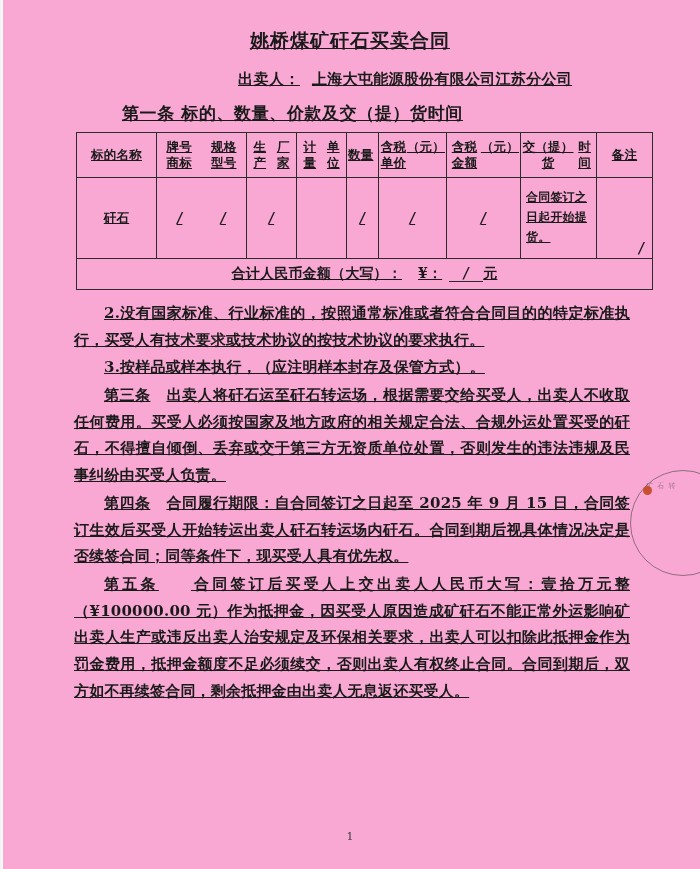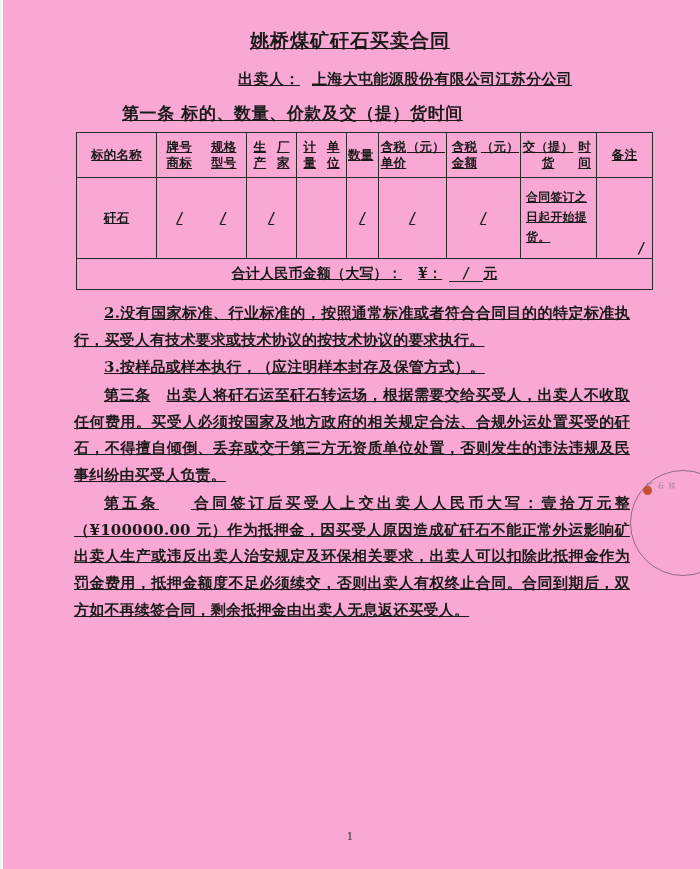--- a/index.html
+++ b/index.html
@@ -366,20 +366,21 @@
   <div class="body-text">
 
 
 
     <p class="para indent">2.没有国家标准、行业标准的，按照通常标准或者符合合同目的的特定标准执行，买受人有技术要求或技术协议的按技术协议的要求执行。</p>
 
     <p class="para indent">3.按样品或样本执行，（应注明样本封存及保管方式）。</p>
 
     <p class="para indent"><span class="clause-label">第三条</span><span class="gap-wide"></span><span>出卖人将矸石运至矸石转运场，根据需要交给买受人，出卖人不收取任何费用。买受人必须按国家及地方政府的相关规定合法、合规外运处置买受的矸石，不得擅自倾倒、丢弃或交于第三方无资质单位处置，否则发生的违法违规及民事纠纷由买受人负责。</span></p>
 
+    <p class="para indent"><span class="clause-label">第四条</span><span class="gap-wide"></span><span>合同履行期限：自合同签订之日起至 2025 年 9 月 15 日，合同签订生效后买受人开始转运出卖人矸石转运场内矸石。合同到期后视具体情况决定是否续签合同；同等条件下，现买受人具有优先权。</span></p>
 
     <p class="para indent"><span class="clause-label">第五条</span><span class="gap-wide"></span><span class="gap-wide"></span><span>合同签订后买受人上交出卖人人民币大写：壹拾万元整（¥100000.00 元）作为抵押金，因买受人原因造成矿矸石不能正常外运影响矿出卖人生产或违反出卖人治安规定及环保相关要求，出卖人可以扣除此抵押金作为罚金费用，抵押金额度不足必须续交，否则出卖人有权终止合同。合同到期后，双方如不再续签合同，剩余抵押金由出卖人无息返还买受人。</span></p>
 
   </div>
 
   <div class="seal"></div>
   <div class="seal-inner">矿 石 转</div>
   <div class="seal-dot" style="background: rgb(200, 80, 46);"></div>
 
   <div class="page-number">1</div>

